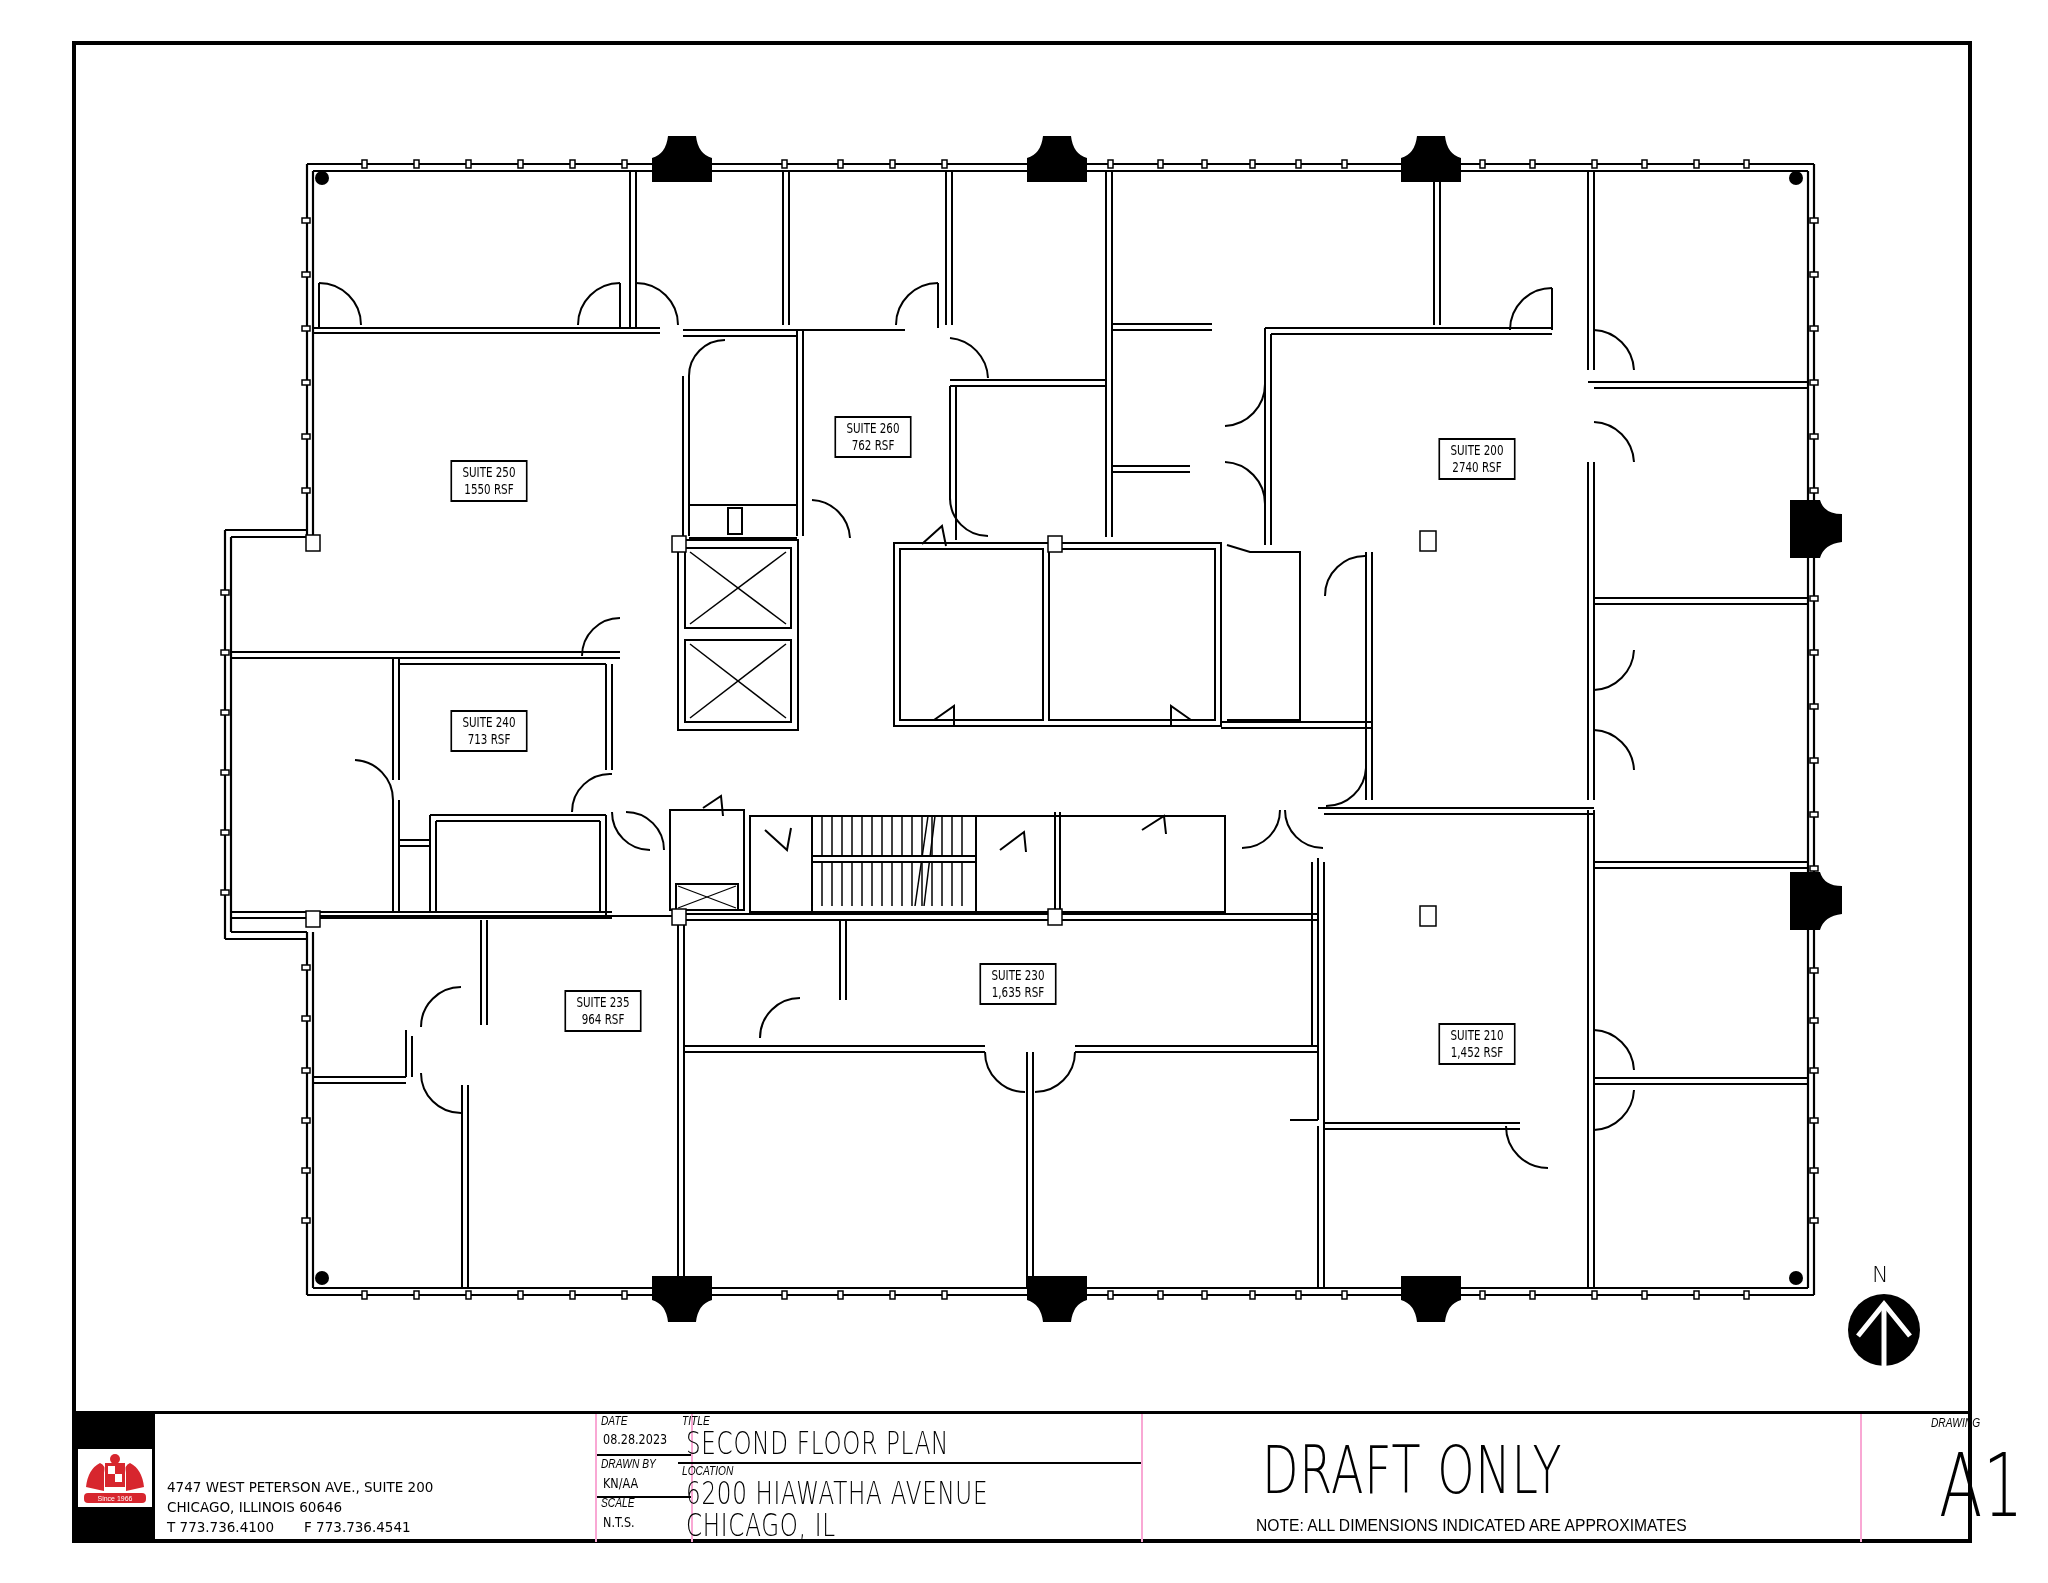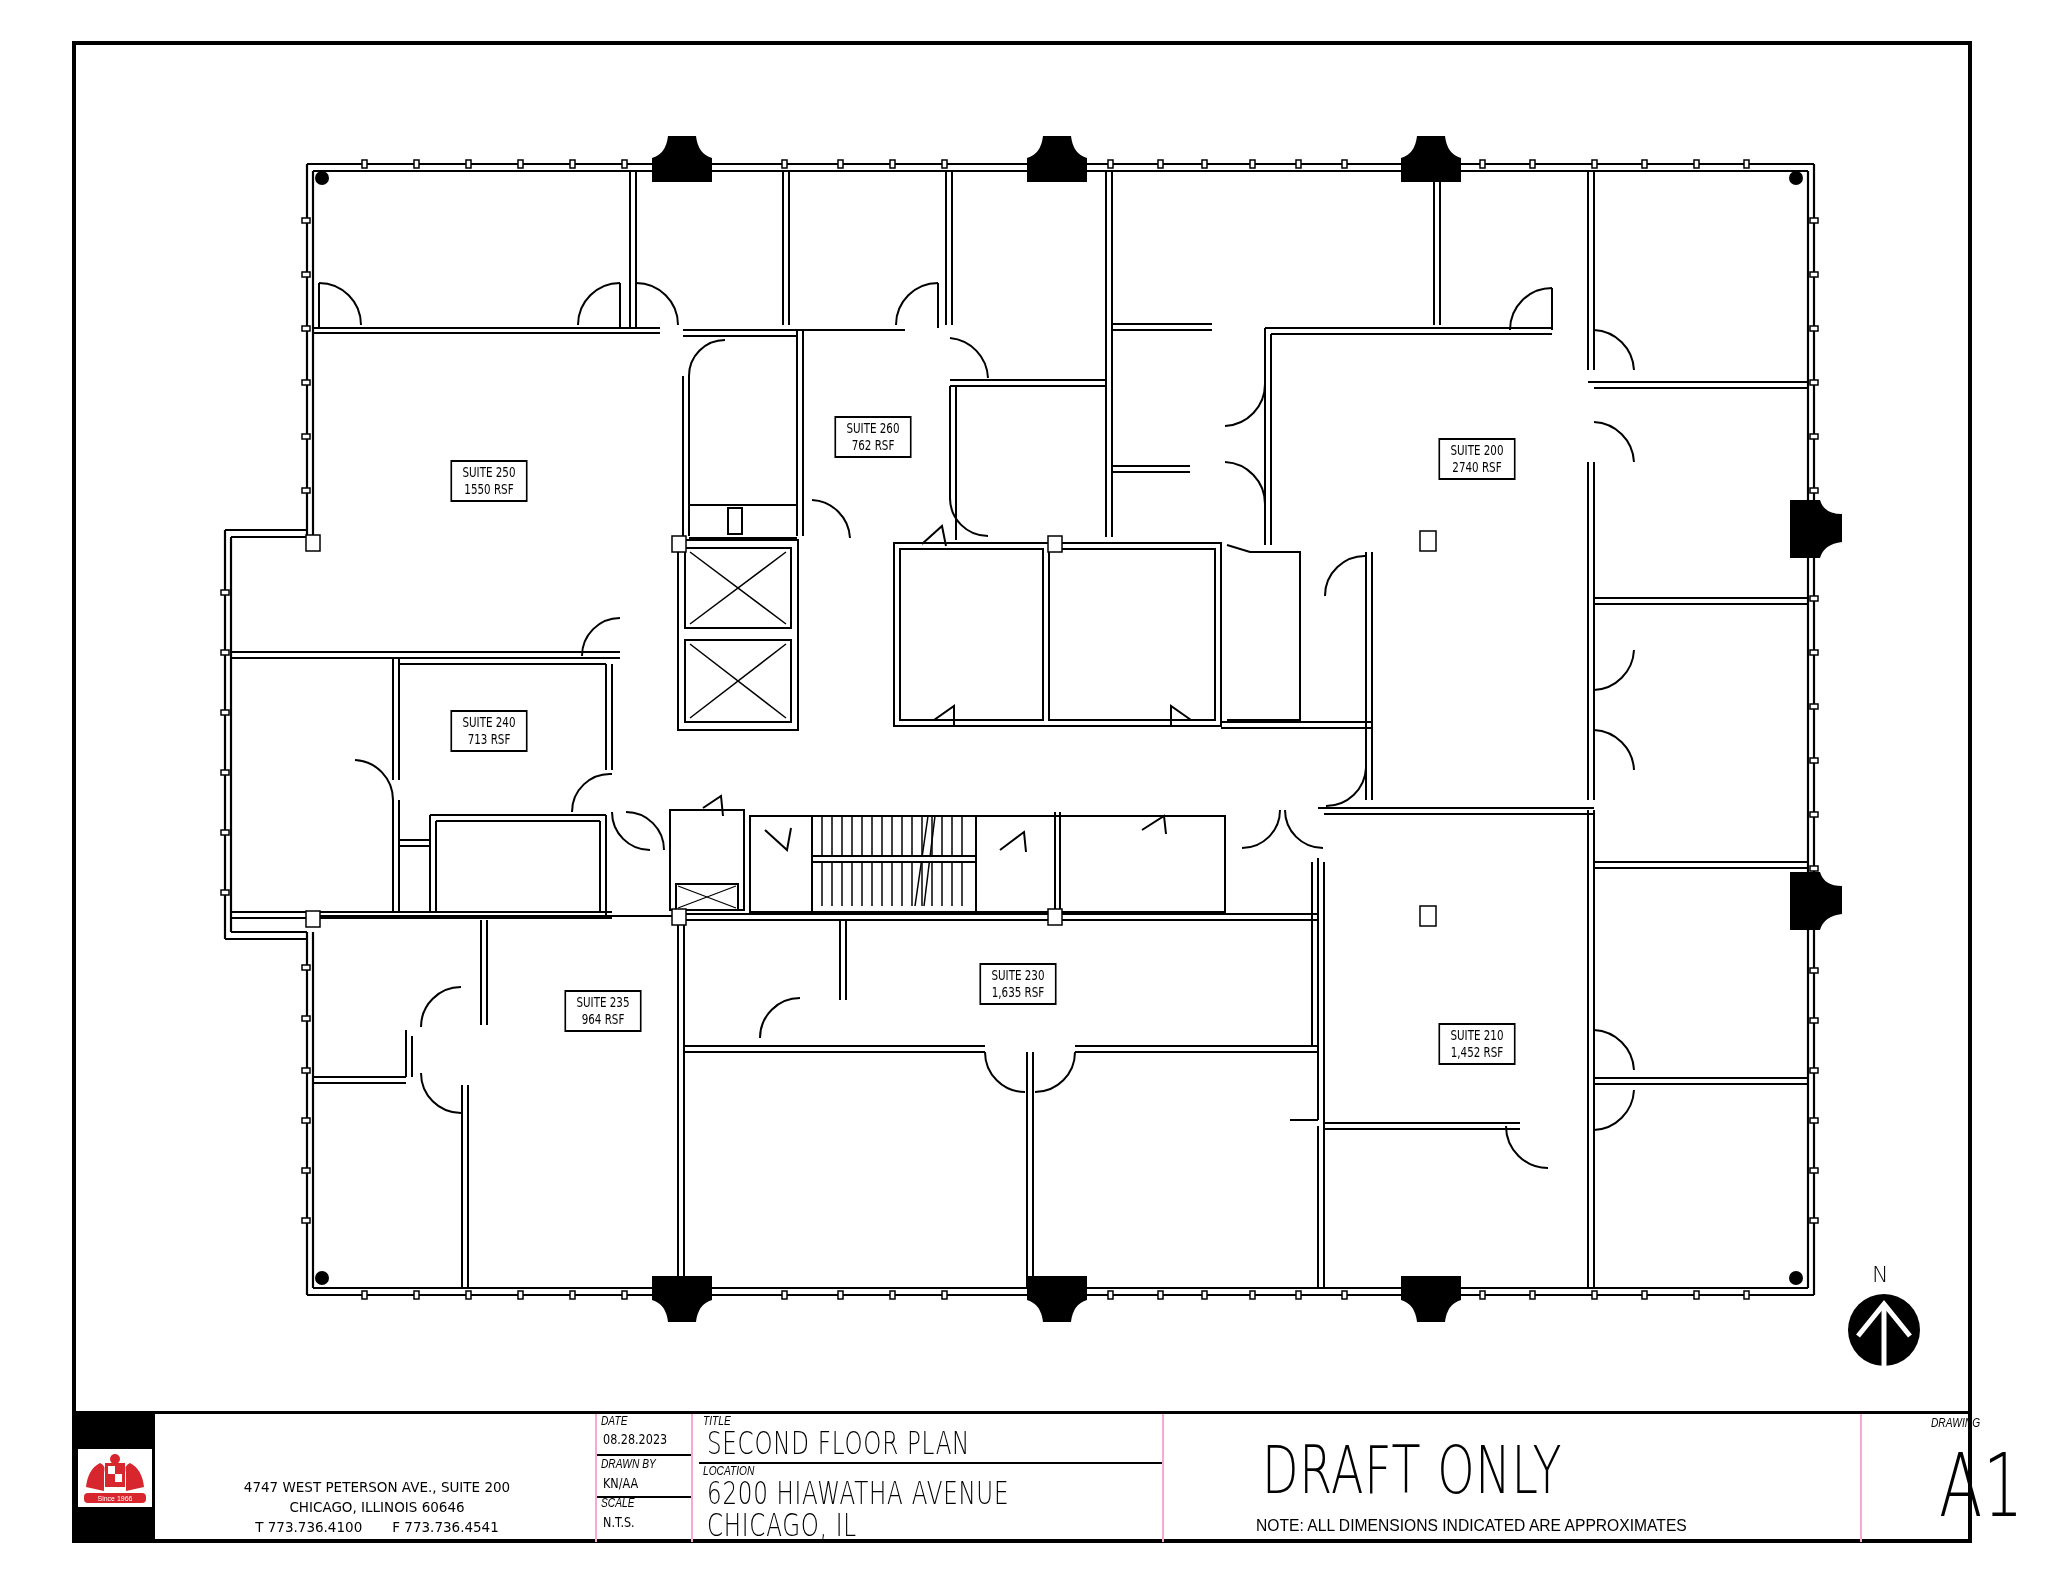--- a/index.html
+++ b/index.html
@@ -8,21 +8,21 @@
   .frame{position:absolute;left:72px;top:41px;width:1900px;height:1502px;border:4px solid #000;box-sizing:border-box;}
   svg.plan{position:absolute;left:0;top:0;}
   .suite-label{position:absolute;border:2px solid #000;background:#fff;text-align:center;font-family:"DejaVu Sans Condensed","DejaVu Sans",sans-serif;font-size:14px;line-height:17px;padding:2px 6px;transform:scaleX(0.82);transform-origin:center;white-space:nowrap;}
   .suite-label span{display:block;}
   .tb{position:absolute;left:72px;top:1411px;width:1900px;height:132px;border-top:3px solid #000;}
   .tb-cell{position:absolute;top:0;height:128px;border-right:2px solid #f9a8d4;box-sizing:border-box;}
   .logo-cell{left:0;width:525px;}
   .logo-black{position:absolute;left:0;top:0;width:83px;height:128px;background:#000;}
   .logo{position:absolute;left:6px;top:35px;width:74px;height:58px;background:#fff;}
   .company{position:absolute;left:95px;top:24px;width:420px;text-align:center;font-family:"Liberation Serif",serif;font-size:27px;letter-spacing:0.3px;}
-  .addr{position:absolute;left:95px;width:420px;text-align:center;font-family:"DejaVu Sans",sans-serif;font-size:13.5px;}
+  .addr{position:absolute;left:95px;width:420px;font-family:"DejaVu Sans",sans-serif;font-size:13.5px;}
   .small-italic{position:absolute;left:4px;font-family:"Liberation Sans",sans-serif;font-style:italic;font-size:12px;transform:scaleX(0.85);transform-origin:left;}
   .val{position:absolute;left:6px;font-family:"DejaVu Sans",sans-serif;font-size:14px;transform:scaleX(0.8);transform-origin:left;}
   .big-cad{position:absolute;font-family:"DejaVu Sans",sans-serif;font-weight:200;transform:scaleX(0.72);transform-origin:left;white-space:nowrap;letter-spacing:1px;}
   .hline{position:absolute;left:0;right:0;height:2px;background:#000;}
 </style>
 </head>
 <body>
 
 <div id="sheet">
   <div class="frame"></div>
@@ -434,21 +434,21 @@
       <div class="small-italic" style="top:0px;">DATE</div>
       <div class="val" style="top:17px;">08.28.2023</div>
       <div class="hline" style="top:40px;"></div>
       <div class="small-italic" style="top:43px;">DRAWN BY</div>
       <div class="val" style="top:61px;">KN/AA</div>
       <div class="hline" style="top:82px;"></div>
       <div class="small-italic" style="top:82px;">SCALE</div>
       <div class="val" style="top:100px;">N.T.S.</div>
     </div>
 
-    <div class="tb-cell" style="left:627px;width:465px;">
+    <div class="tb-cell" style="left:606px;width:465px;">
       <div class="small-italic" style="top:0px;">TITLE</div>
       <div class="big-cad" style="left:8px;top:10px;font-size:32px;">SECOND FLOOR PLAN</div>
       <div class="hline" style="top:48px;"></div>
       <div class="small-italic" style="top:50px;">LOCATION</div>
       <div class="big-cad" style="left:8px;top:60px;font-size:32px;">6200 HIAWATHA AVENUE</div>
       <div class="big-cad" style="left:8px;top:92px;font-size:32px;">CHICAGO, IL</div>
     </div>
 
     <div class="tb-cell" style="left:1176px;width:614px;">
       <div class="big-cad" style="left:14px;top:18px;font-size:66px;">DRAFT ONLY</div>

